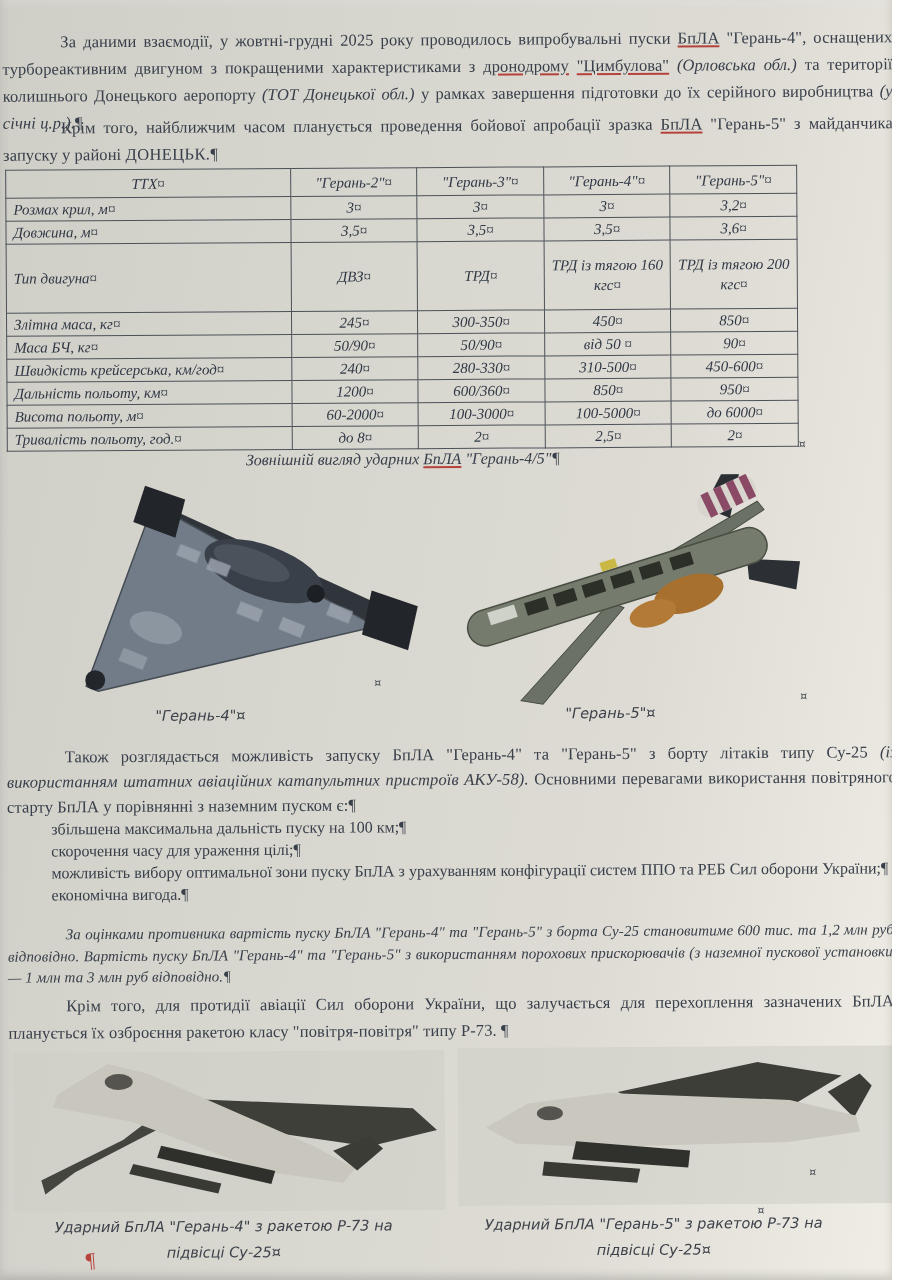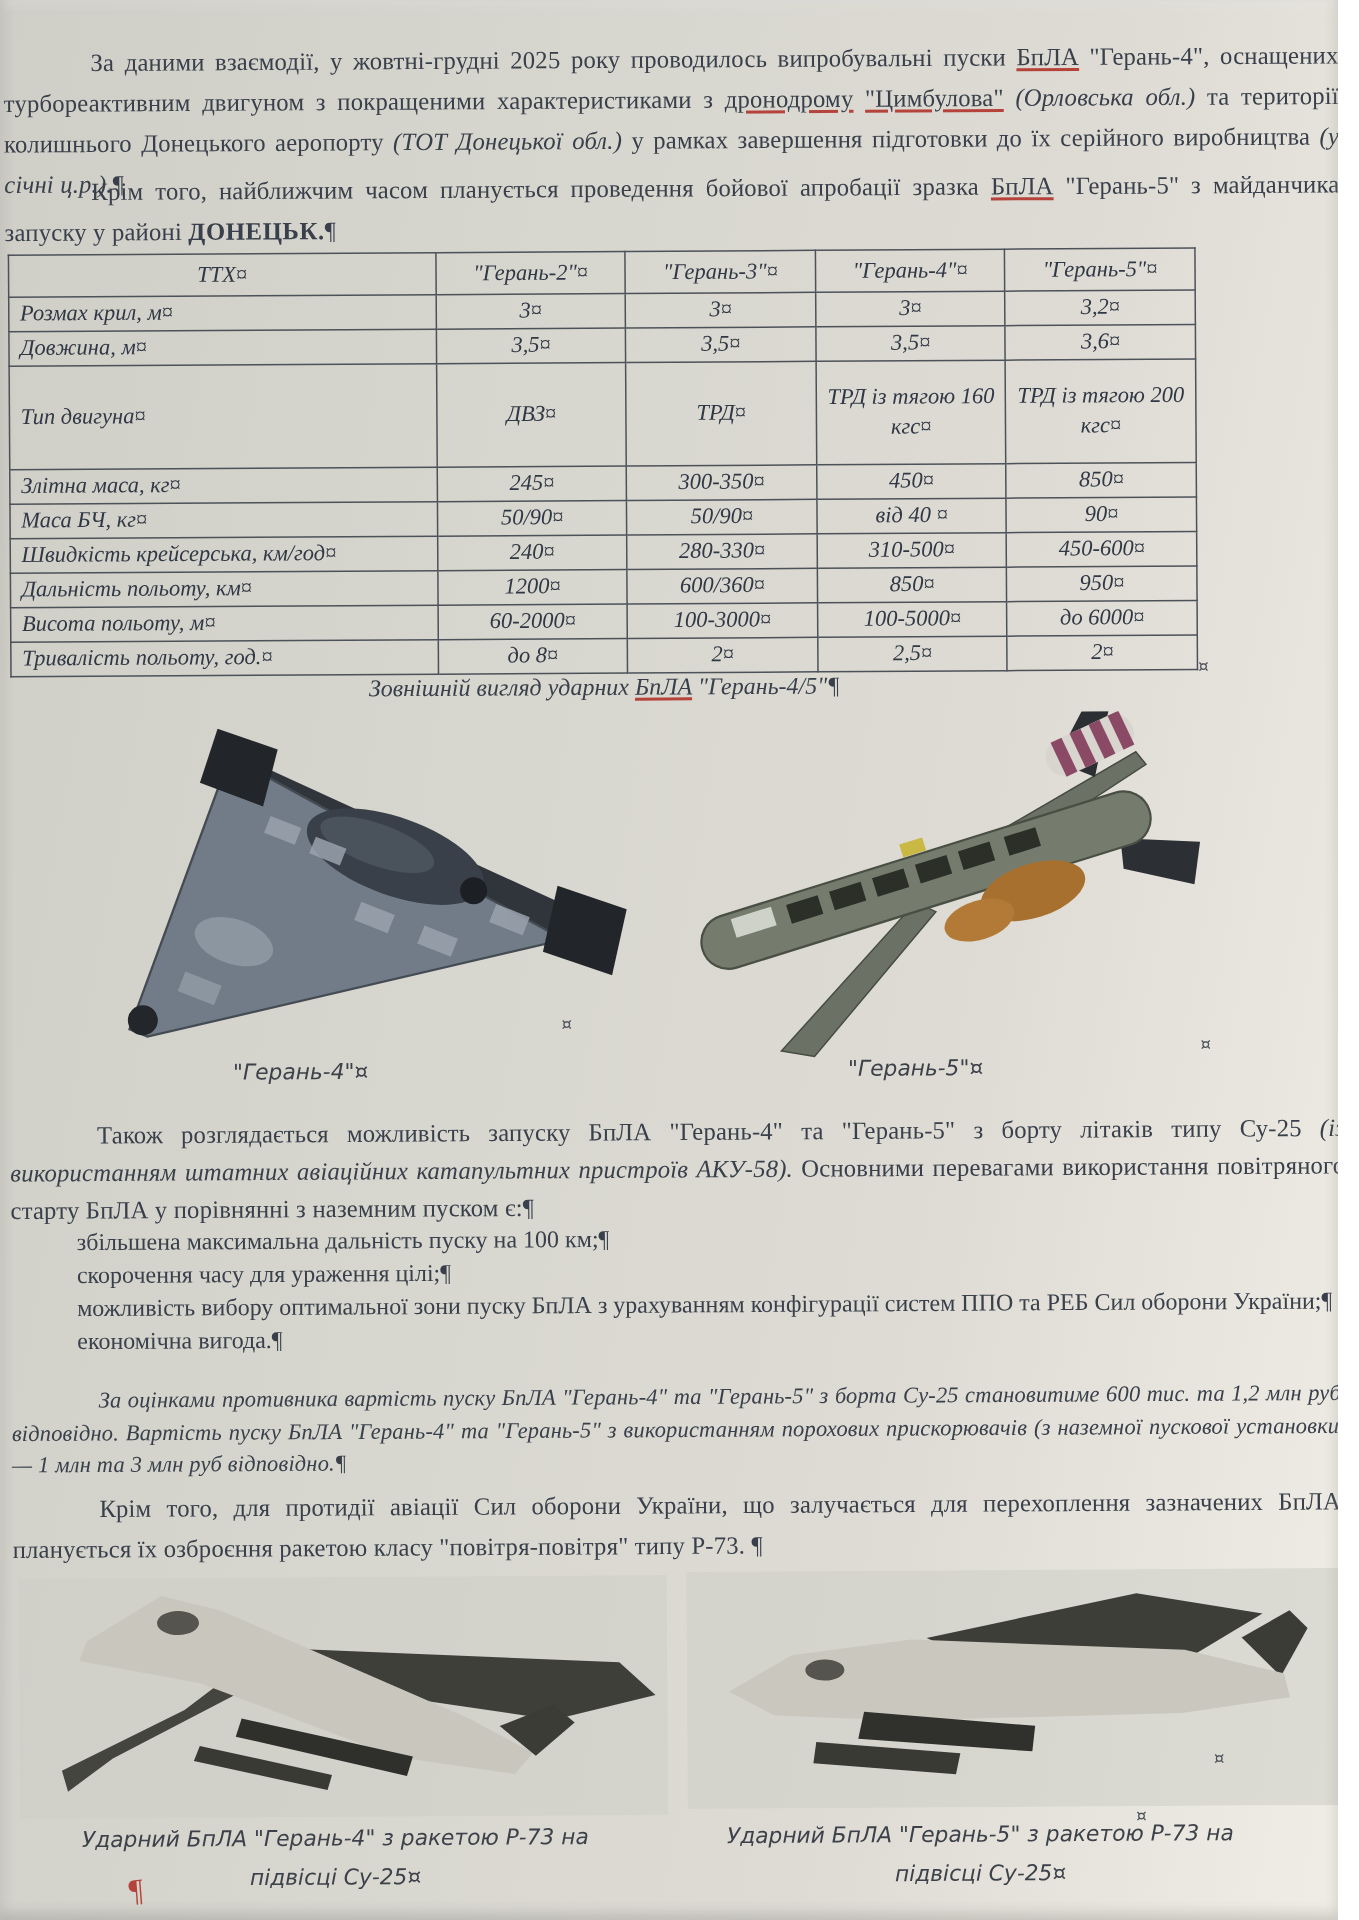--- a/index.html
+++ b/index.html
@@ -15,21 +15,21 @@
     box-shadow: inset 0 -4px 9px rgba(70,70,62,.22), inset 0 3px 6px rgba(255,255,255,.25);
   }
   .content { position:absolute; inset:0; transform:rotate(-0.35deg); }
   .blk { position:absolute; margin:0; }
   .para {
     left:6px; width:890px; font-size:16.5px; line-height:27px;
     text-align:justify; text-indent:58px; letter-spacing:.1px;
   }
   .sp { text-decoration:underline; text-decoration-color:#b5433c; text-decoration-thickness:2px; text-underline-offset:2px; }
   .it { font-style:italic; }
-  .caps { letter-spacing:.4px;font-weight:bold; }
+  .caps { letter-spacing:.4px; }
   
   .ttx { position:absolute; left:8px; top:167px; width:792px; border-collapse:collapse; table-layout:fixed; }
   .ttx col.c0 { width:36%; } .ttx col.cn { width:16%; }
   .ttx td, .ttx th {
     border:1.6px solid #4d525a; font-style:italic; font-weight:normal;
     font-size:15px; line-height:20px; padding:1px 5px; color:#313845;
     text-align:center; vertical-align:middle; overflow:hidden;
   }
   .ttx th { height:25px; }
   .ttx td.lbl { text-align:left; padding-left:7px; }
@@ -98,21 +98,21 @@
       <td class="lbl">Злітна маса, кг¤</td>
       <td>245¤</td>
       <td>300-350¤</td>
       <td>450¤</td>
       <td>850¤</td>
     </tr>
     <tr class="r">
       <td class="lbl">Маса БЧ, кг¤</td>
       <td>50/90¤</td>
       <td>50/90¤</td>
-      <td>від 40 ¤</td>
+      <td>від 50 ¤</td>
       <td>90¤</td>
     </tr>
     <tr class="r">
       <td class="lbl">Швидкість крейсерська, км/год¤</td>
       <td>240¤</td>
       <td>280-330¤</td>
       <td>310-500¤</td>
       <td>450-600¤</td>
     </tr>
     <tr class="r">

